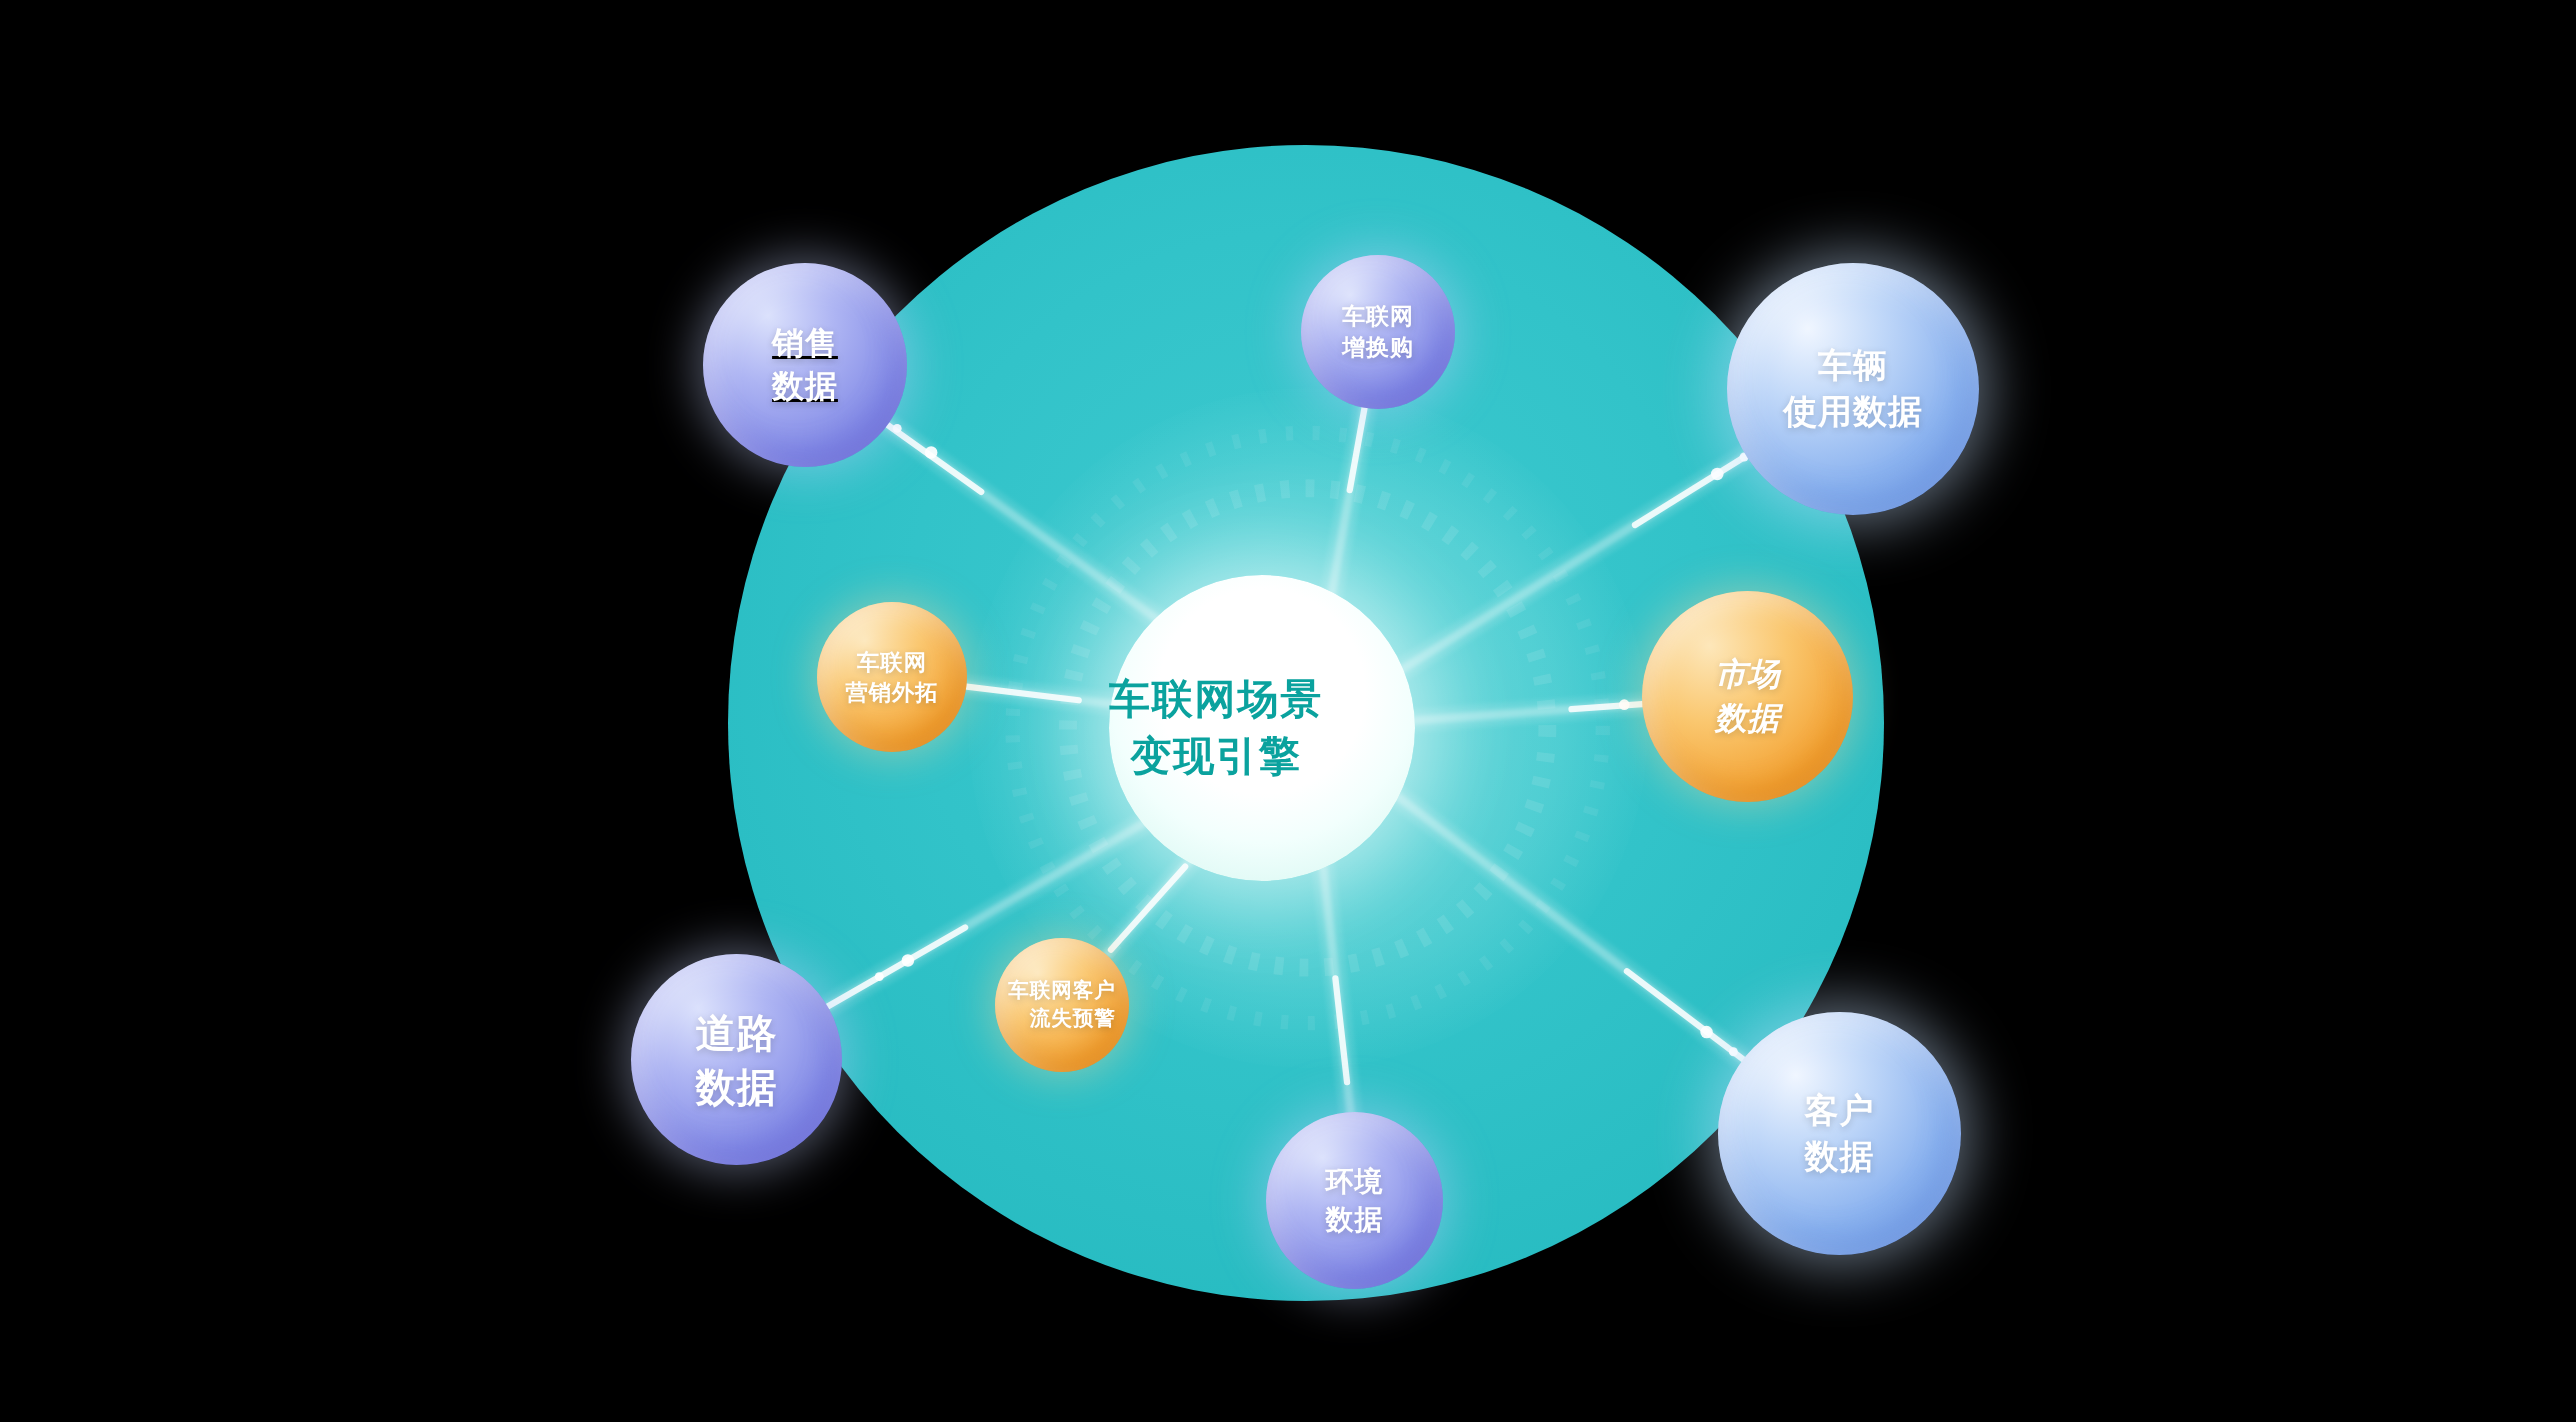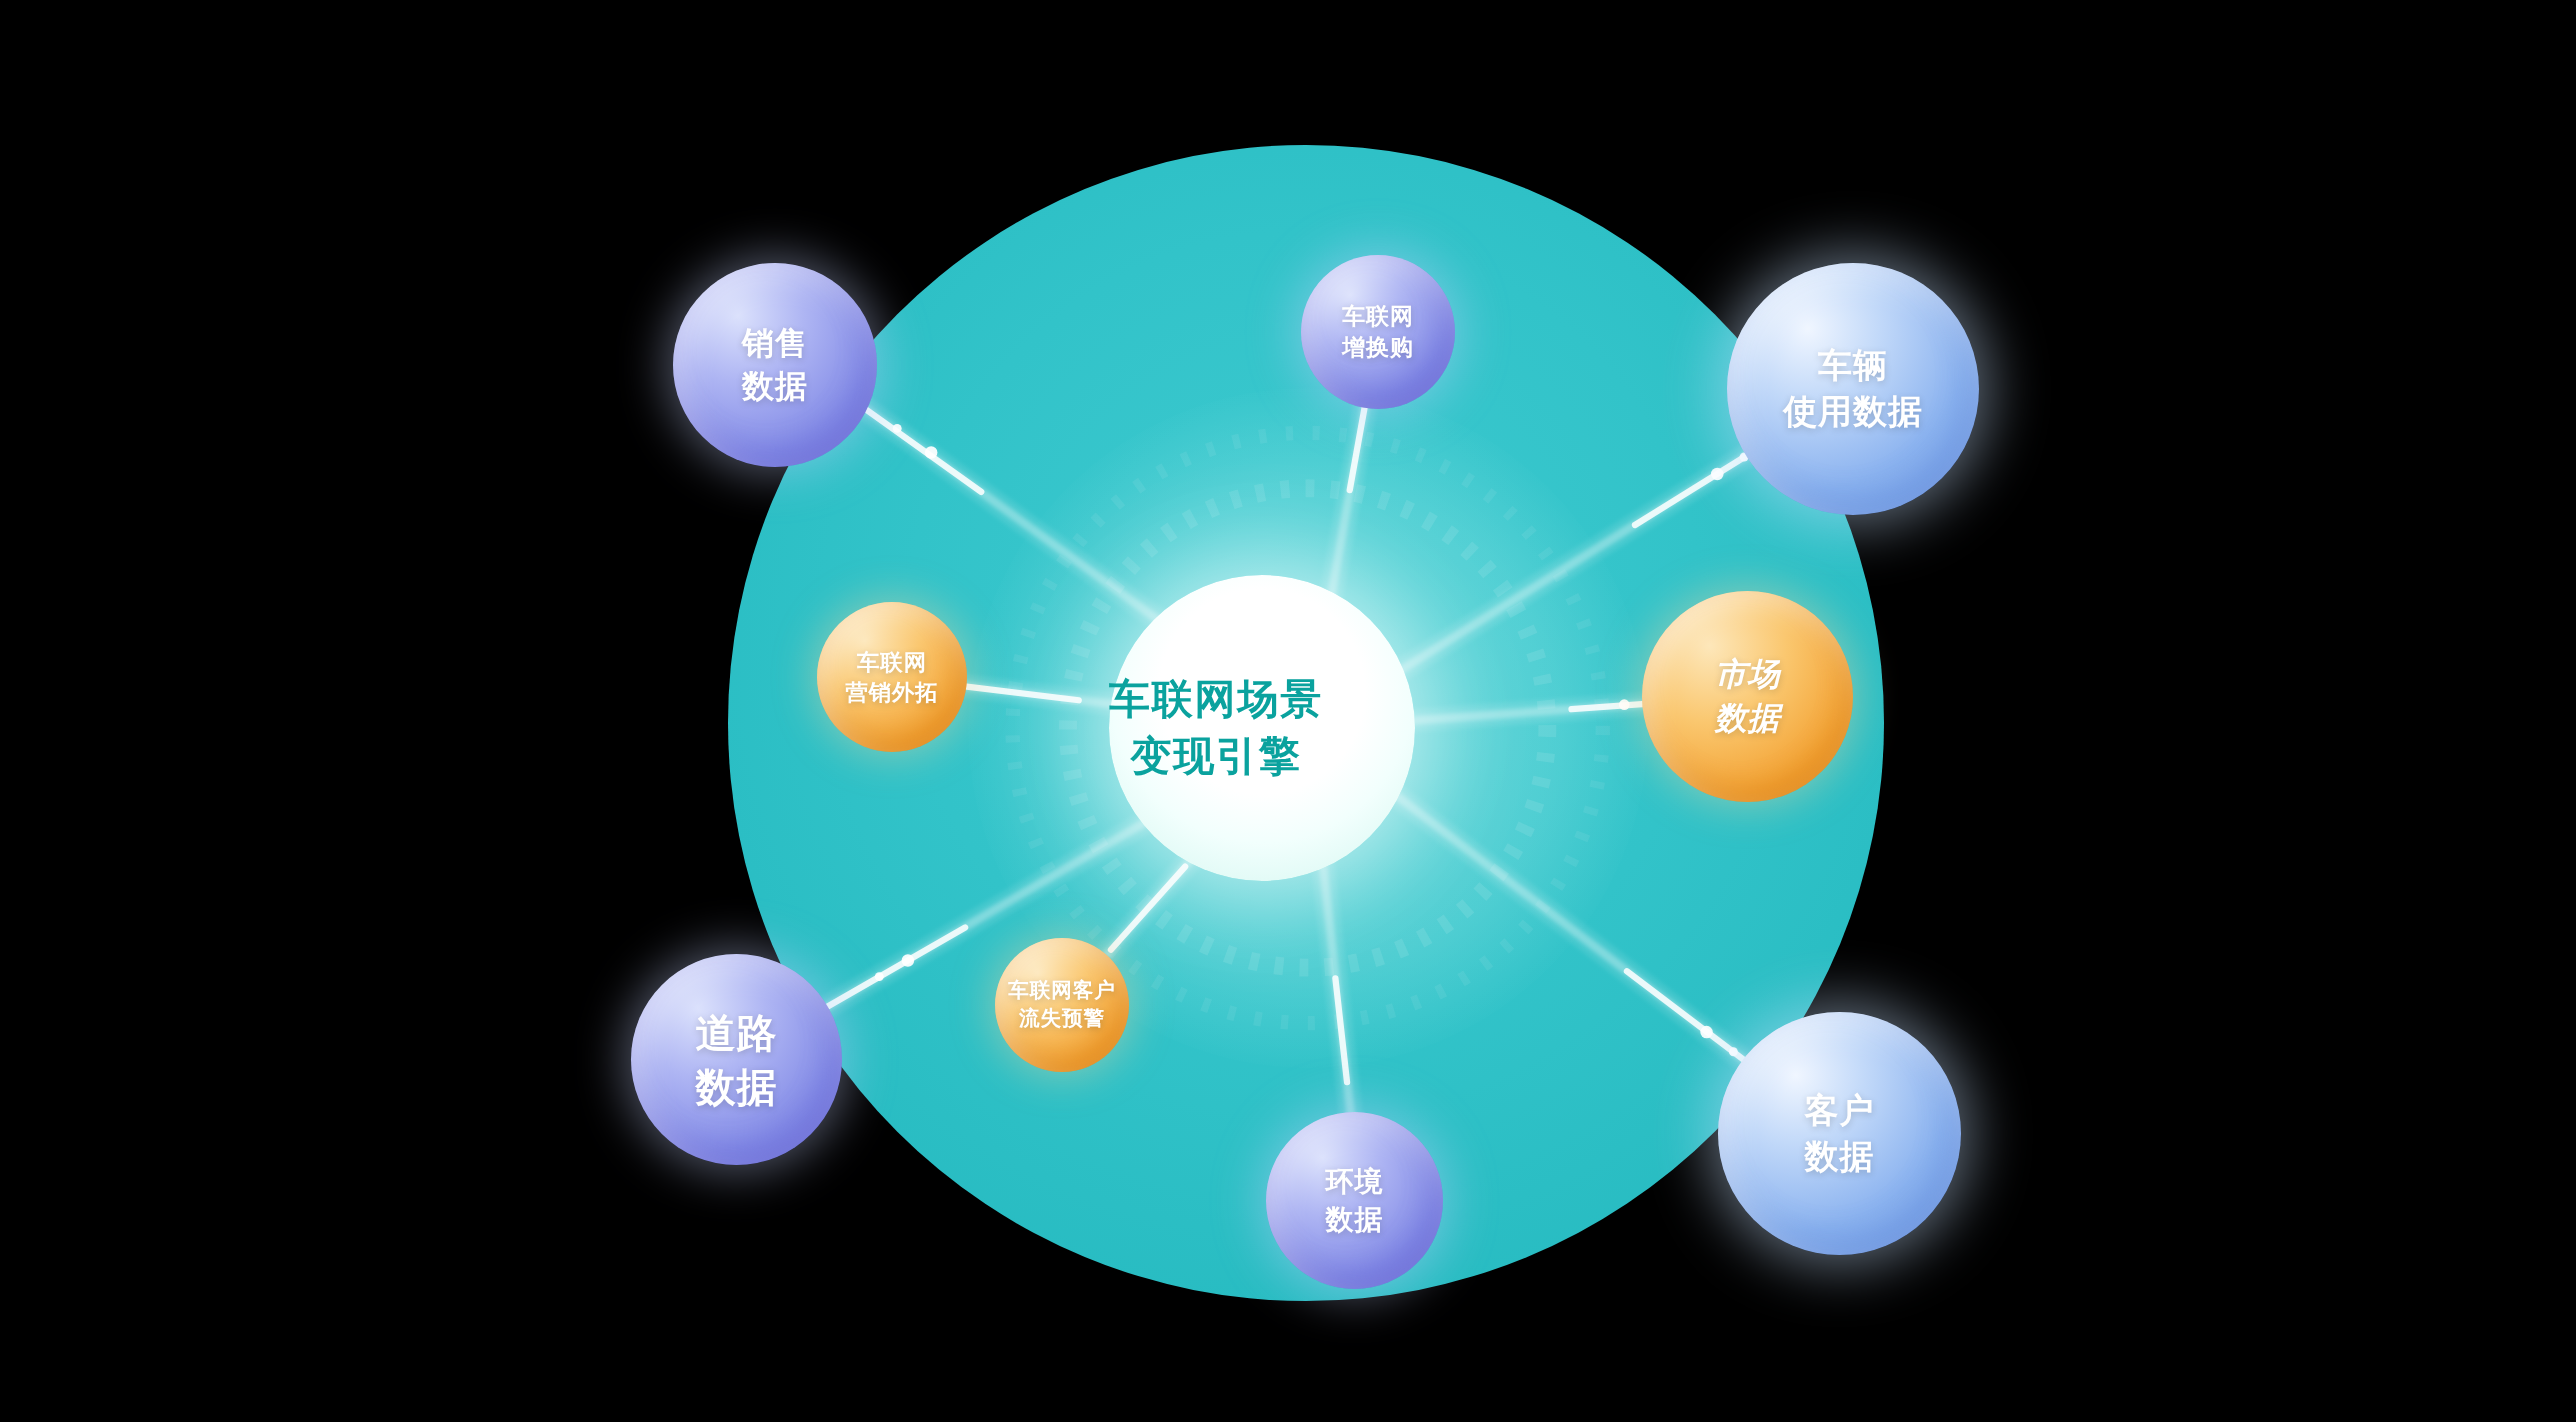--- a/index.html
+++ b/index.html
@@ -71,27 +71,27 @@
                 inset 10.7px 14.3px 32px rgba(255,255,255,0.55);
   }
   .orange {
     background: radial-gradient(circle at 32% 26%, #fde7ba 0%, #fac76f 36%, #f3a233 72%, #ec8f1c 100%);
     box-shadow: 0 0 39px 5.4px rgba(255,215,160,0.38),
                 inset -7.2px -12.5px 27px rgba(200,110,10,0.30),
                 inset 9px 12.5px 27px rgba(255,255,255,0.50);
   }
 
   
-  .n1 { left: 673px;  top: 263px;  width: 204px; height: 204px; }  .n1 .label { font-size: 32px; }
+  .n1 { left: 703px;  top: 263px;  width: 204px; height: 204px; text-decoration: underline; }  .n1 .label { font-size: 32px; }
   .n2 { left: 1301px; top: 255px;  width: 154px; height: 154px; }  .n2 .label { font-size: 23px; }
   .n3 { left: 1727px; top: 263px;  width: 252px; height: 252px; }  .n3 .label { font-size: 34px; }
   .n4 { left: 817px;  top: 602px;  width: 150px; height: 150px; }  .n4 .label { font-size: 22.4px; }
   .n5 { left: 1642px; top: 591px;  width: 211px; height: 211px; font-style: italic; }  .n5 .label { font-size: 32px; }
   .n6 { left: 631px;  top: 954px; width: 211px; height: 211px; }  .n6 .label { font-size: 40px; }
-  .n7 { left: 995px; top: 938px; width: 134px; height: 134px; }  .n7 .label { font-size: 20.6px; }
+  .n7 { left: 995px; top: 938px; width: 134px; height: 134px; text-align: right; }  .n7 .label { font-size: 20.6px; }
   .n8 { left: 1266px; top: 1112px; width: 177px; height: 177px; text-align: right; }  .n8 .label { font-size: 28px; }
   .n9 { left: 1718px; top: 1012px; width: 243px; height: 243px; }  .n9 .label { font-size: 34px; }
 
   
   .center-node {
     position: absolute;
     left: 1109px; top: 575px;
     width: 306px; height: 306px;
     border-radius: 50%;
     background: radial-gradient(circle at 50% 38%, #ffffff 42%, #f2fffd 62%, #ddf9f4 84%, #c9f3ed 100%);

